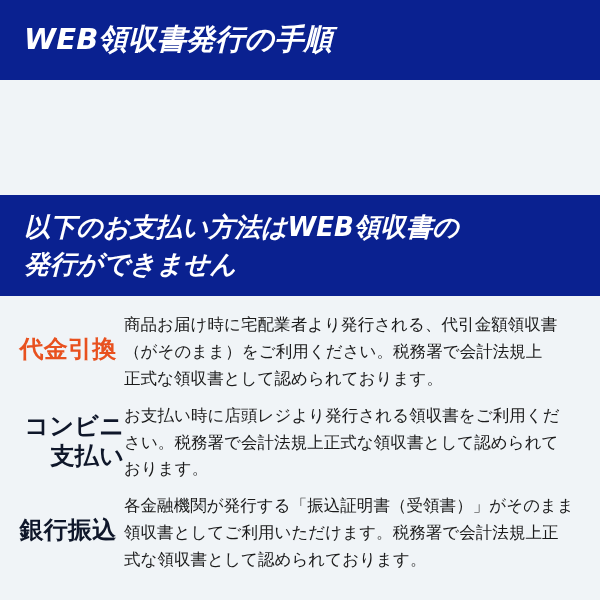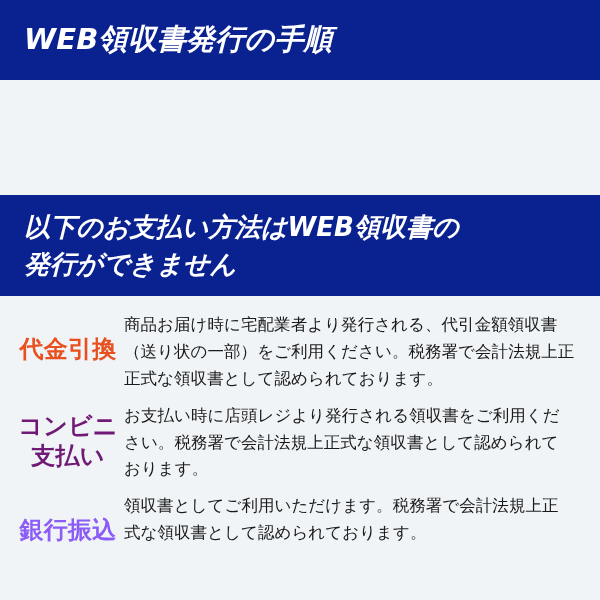--- a/index.html
+++ b/index.html
@@ -98,22 +98,22 @@
     text-align: center;
     font-size: 24px;
     font-weight: bold;
     line-height: 1.26;
     padding-left: 12px;
     box-sizing: border-box;
     letter-spacing: 0.3px;
   }
 
   .method-label.cod        { color: #e8511f; padding-top: 22px; }
-  .method-label.konbini    { color: #701a75; padding-top: 8px; }
-  .method-label.bank       { color: #8b5cf6; padding-top: 22px; }
+  .method-label.konbini    { color: #0f172a; padding-top: 8px; text-align: right; }
+  .method-label.bank       { color: #0f172a; padding-top: 22px; }
 
   .method-desc {
     flex: 1 1 auto;
     padding-right: 14px;
     font-size: 16.5px;
     line-height: 1.63;
     color: #1a1a1a;
     letter-spacing: 0.05px;
   }
 
@@ -138,40 +138,41 @@
       <span class="line">発行ができません</span>
     </div>
   </div>
 
   <div class="methods">
 
     <div class="method-row">
       <div class="method-label cod">代金引換</div>
       <div class="method-desc">
         <span class="line">商品お届け時に宅配業者より発行される、代引金額領収書</span>
-        <span class="line">（送り状の一部）をご利用ください。税務署で会計法規上正</span>
+        <span class="line">（がそのまま）をご利用ください。税務署で会計法規上</span>
         <span class="line">正式な領収書として認められております。</span>
       </div>
     </div>
 
     <div class="method-row">
       <div class="method-label konbini">
         <span class="line">コンビニ</span>
         <span class="line">支払い</span>
       </div>
       <div class="method-desc">
         <span class="line">お支払い時に店頭レジより発行される領収書をご利用くだ</span>
         <span class="line">さい。税務署で会計法規上正式な領収書として認められて</span>
         <span class="line">おります。</span>
       </div>
     </div>
 
     <div class="method-row">
       <div class="method-label bank">銀行振込</div>
       <div class="method-desc">
+        <span class="line">各金融機関が発行する「振込証明書（受領書）」がそのまま</span>
         <span class="line">領収書としてご利用いただけます。税務署で会計法規上正</span>
         <span class="line">式な領収書として認められております。</span>
       </div>
     </div>
 
   </div>
 
 </div>
 
 </body></html>

